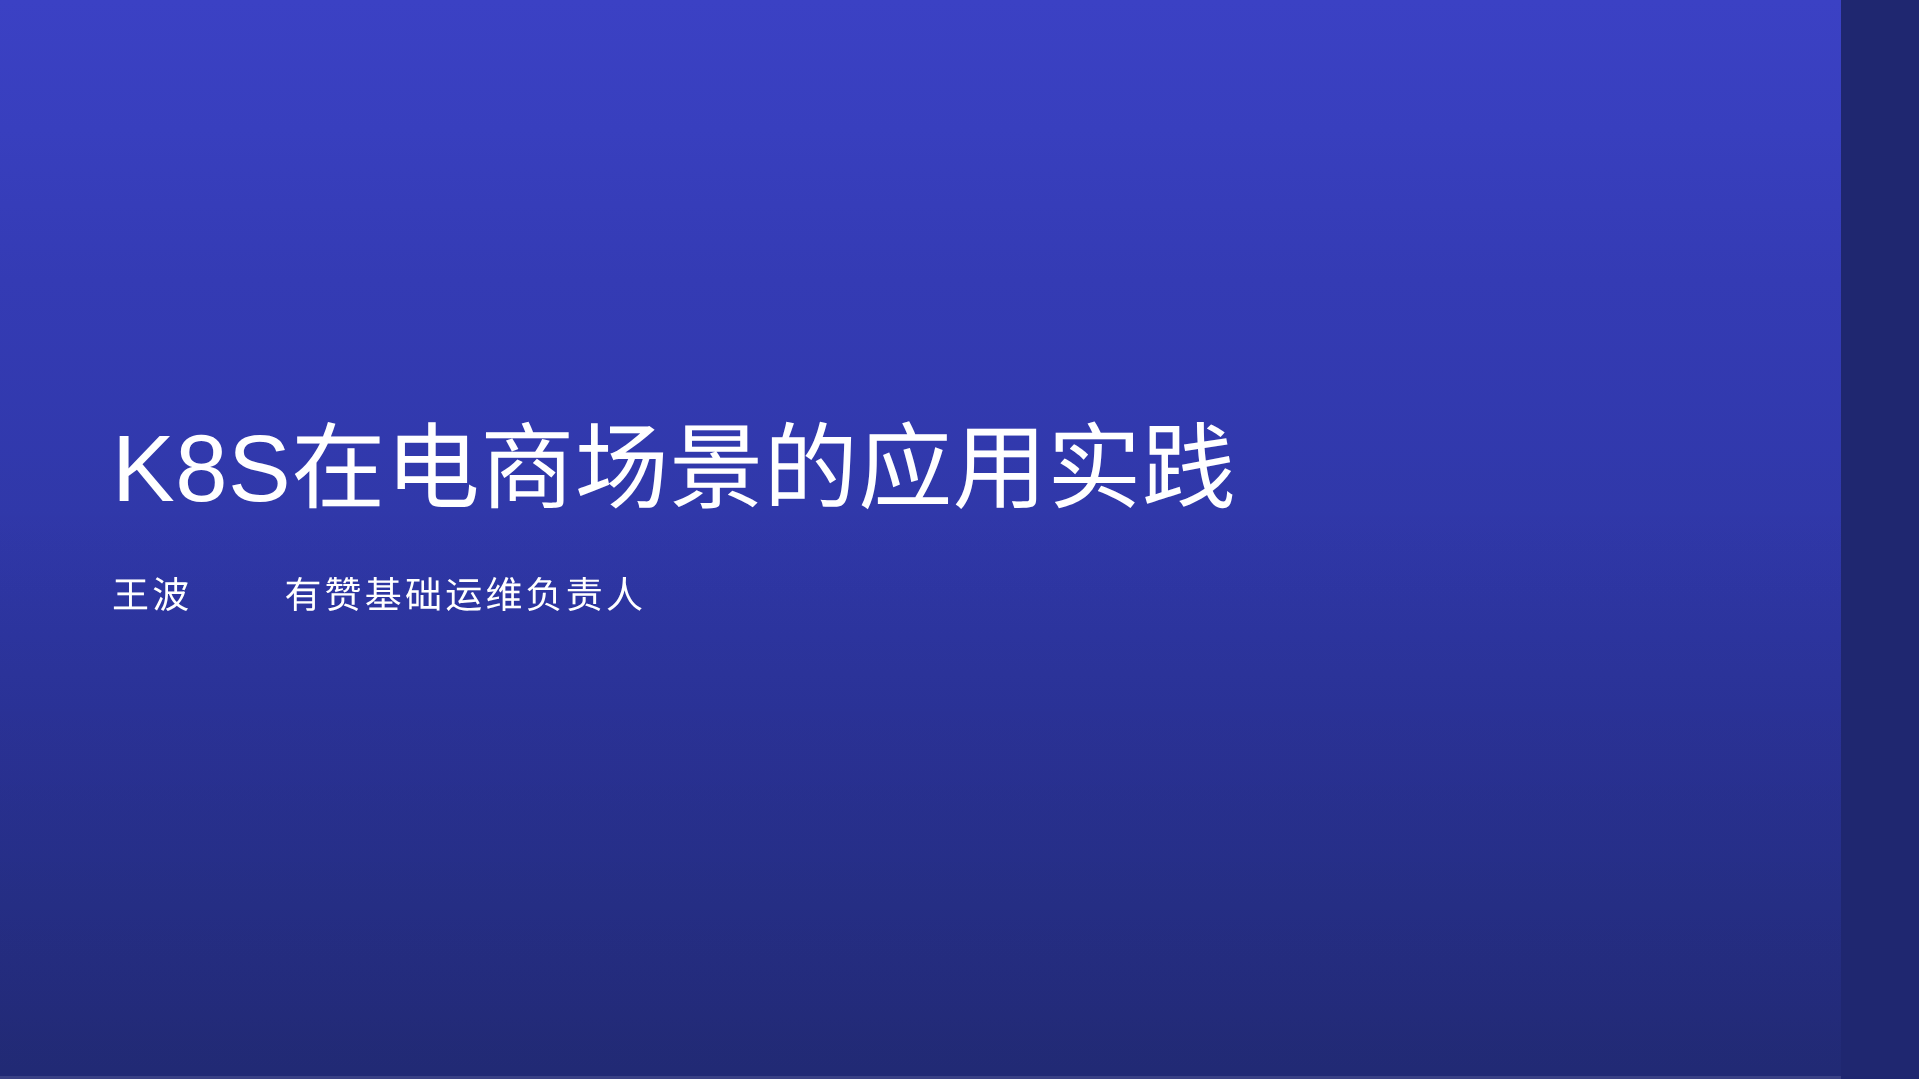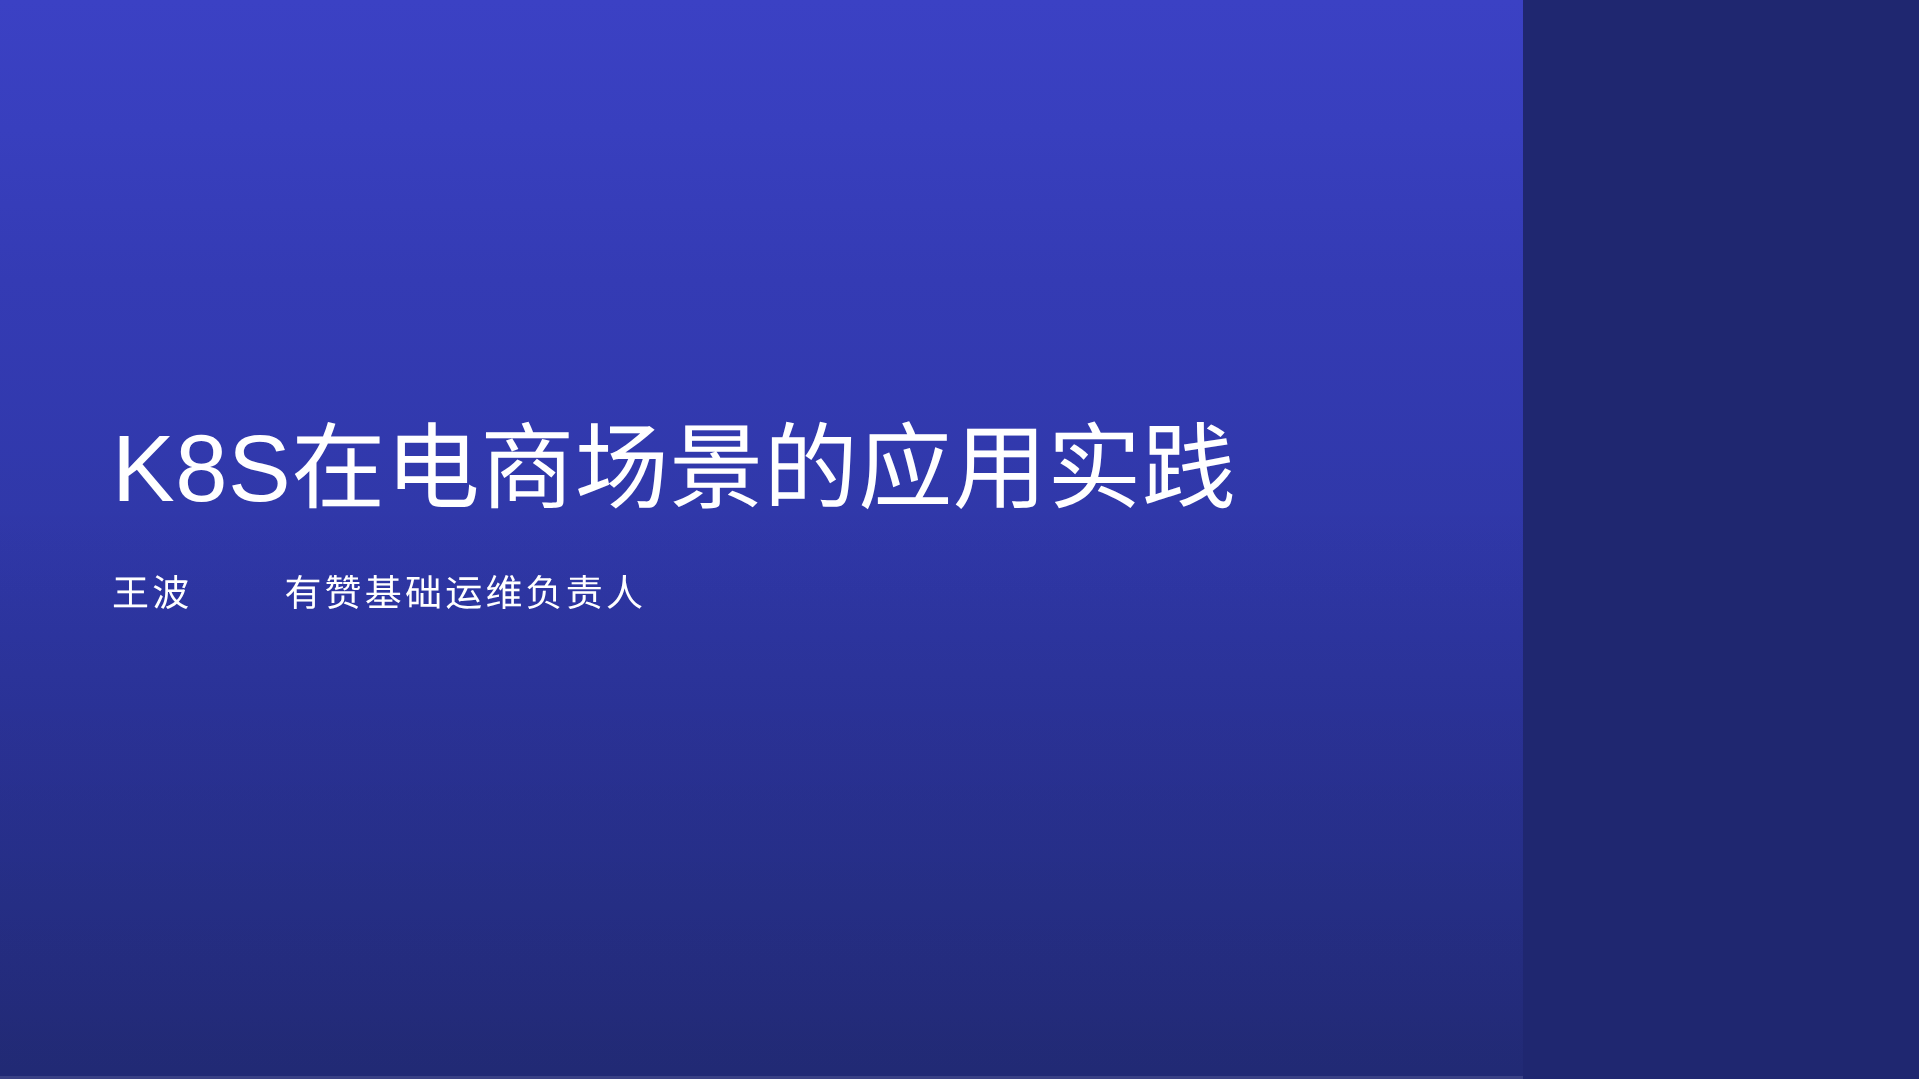--- a/index.html
+++ b/index.html
@@ -11,21 +11,21 @@
   body {
     width: 1919px;
     height: 1079px;
     overflow: hidden;
     font-family: "Liberation Sans", "DejaVu Sans", sans-serif;
   }
 
   
   #slide {
     position: relative;
-    width: 1523px;
+    width: 1841px;
     height: 1079px;
     box-sizing: border-box;
     overflow: hidden;
     
     background: linear-gradient(180deg,
                 #3B41C4 0%,
                 #383FBE 12%,
                 #343BB4 26%,
                 #3038AA 48%,
                 #2B339A 66%,
@@ -65,21 +65,21 @@
     line-height: 1.08;
     letter-spacing: 0.5px;
     white-space: nowrap;
     -webkit-font-smoothing: antialiased;
   }
 
   .slide-subtitle {
     margin: 0;
     padding-top: 56px;
     color: #FFFFFF;
-    font-family: Liberation Mono, monospace;
+    font-family: Liberation Serif, serif;
     font-weight: 400;
     font-size: 37px;
     line-height: 1.1;
     letter-spacing: 3.2px;
     white-space: pre;
     -webkit-font-smoothing: antialiased;
   }
 
   .subtitle-presenter { }
   .subtitle-gap {

